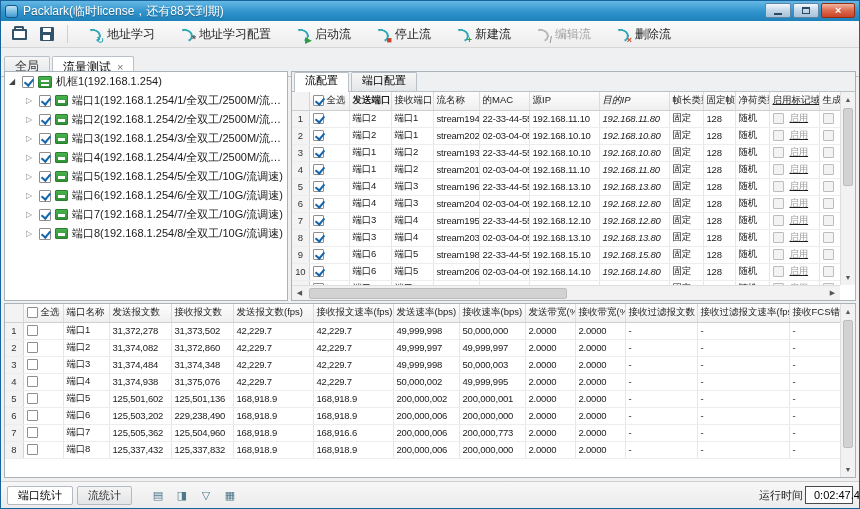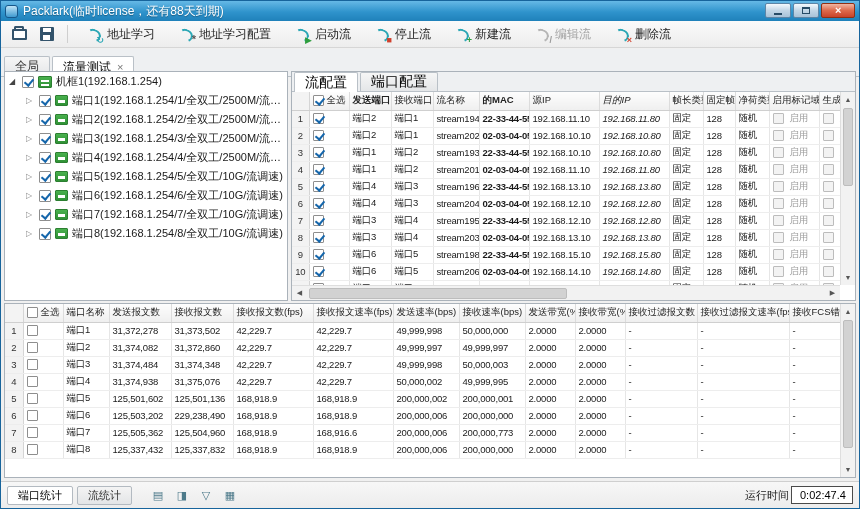--- a/index.html
+++ b/index.html
@@ -55,35 +55,35 @@
   .cb.on::after{content:"";position:absolute;left:3px;top:0;width:4px;height:7px;border:solid #1566ab;border-width:0 2px 2px 0;transform:rotate(40deg);}
   .cb.dis{border-color:#bcbcbc;background:#f3f3f3;}
   .chassis-ico{width:14px;height:12px;flex:none;border:1px solid #2c7f31;background:linear-gradient(#49b14e,#2f9135);position:relative;border-radius:1px;}
   .chassis-ico::after{content:"";position:absolute;left:2px;top:3px;right:2px;height:2px;background:#fff;box-shadow:0 4px 0 #fff;}
   .port-ico{width:13px;height:11px;flex:none;border:1px solid #2c7f31;background:linear-gradient(#49b14e,#2f9135);position:relative;border-radius:1px;}
   .port-ico::after{content:"";position:absolute;left:2px;top:4px;right:2px;height:3px;background:#fff;}
   .tree-label{overflow:hidden;text-overflow:ellipsis;color:#1a1a1a;}
 
   .right-panel{position:absolute;left:290px;right:3px;top:2px;bottom:0;background:#fff;border:1px solid #aab2ba;}
   .subtabs{position:absolute;left:0;right:0;top:0;height:20px;background:#eef0f2;border-bottom:1px solid #b9c0c7;display:flex;align-items:flex-end;padding-left:2px;}
-  .subtab{height:19px;display:inline-flex;align-items:center;padding:0 10px;font-size:14px;border:1px solid #b9c0c7;border-bottom:none;background:linear-gradient(#f6f6f6,#e4e6e8);margin-right:2px;border-radius:2px 2px 0 0;cursor:default;}
+  .subtab{height:19px;display:inline-flex;align-items:flex-start;padding:0 10px;font-size:11px;border:1px solid #b9c0c7;border-bottom:none;background:linear-gradient(#f6f6f6,#e4e6e8);margin-right:2px;border-radius:2px 2px 0 0;cursor:default;}
   .subtab.active{background:#fff;height:20px;margin-bottom:-1px;}
 
   
   .grid-wrap{position:absolute;left:0;right:15px;top:20px;bottom:15px;overflow:hidden;}
   table.grid{border-collapse:collapse;table-layout:fixed;}
   table.grid th{font-weight:normal;font-size:9.5px;text-align:left;background:linear-gradient(#fdfdfd,#efefef);border-right:1px solid #dcdcdc;border-bottom:1px solid #cfcfcf;padding:0 3px;height:18px;white-space:nowrap;overflow:hidden;color:#222;}
   table.grid td{font-size:9.5px;letter-spacing:-0.2px;border-right:1px solid #e6e6e6;border-bottom:1px solid #ededed;padding:0 3px;height:17px;white-space:nowrap;overflow:hidden;color:#1a1a1a;}
   table.grid td.rn,table.grid th.rn{background:#f3f3f3;border-right:1px solid #d5d5d5;text-align:center;color:#333;}
   table.grid td .dim{color:#9a9a9a;margin-left:3px;}
   table.grid td .cb,table.grid th .cb{width:11px;height:11px;margin-right:3px;}
   .sg{width:573px;}
   .sg .c0{width:17px;} .sg .c1{width:40px;} .sg .c2{width:42px;} .sg .c3{width:42px;} .sg .c4{width:46px;margin-left:24px;}
-  .sg .c5{width:50px;font-weight:bold;} .sg .c6{width:70px;} .sg .c7{width:70px;font-style:italic;} .sg .c8{width:34px;} .sg .c9{width:32px;}
-  .sg .c10{width:34px;} .sg .c11{width:50px;} .sg .c12{width:46px;}
+  .sg .c5{width:50px;} .sg .c6{width:70px;} .sg .c7{width:70px;font-style:italic;} .sg .c8{width:34px;} .sg .c9{width:32px;}
+  .sg .c10{width:34px;} .sg .c11{width:50px;text-decoration:underline;} .sg .c12{width:46px;}
   .pg{width:868px;}
   .pg td{font-size:10px;height:18px;}
   .pg .c0{width:18px;} .pg .c1{width:40px;} .pg .c2{width:46px;} .pg .c3{width:62px;} .pg .c4{width:62px;}
   .pg .c5{width:80px;} .pg .c6{width:80px;} .pg .c7{width:66px;} .pg .c8{width:66px;} .pg .c9{width:50px;}
   .pg .c10{width:50px;} .pg .c11{width:72px;} .pg .c12{width:92px;} .pg .c13{width:84px;}
 
   
   .vscroll{position:absolute;width:15px;background:#f2f2f2;border-left:1px solid #dedede;}
   .hscroll{position:absolute;height:15px;background:#f2f2f2;border-top:1px solid #dedede;left:0;right:15px;bottom:0;display:flex;align-items:center;}
   .sb-btn{width:15px;height:15px;display:flex;align-items:center;justify-content:center;font-size:7px;color:#555;flex:none;font-style:normal;}
@@ -105,21 +105,21 @@
   .statusbar{position:absolute;left:0;right:0;bottom:0;height:27px;background:linear-gradient(#f7f7f7,#ececec);border-top:1px solid #cfcfcf;display:flex;align-items:center;padding:0 6px;gap:4px;font-size:11px;}
   .sb-tab{height:19px;display:inline-flex;align-items:center;padding:0 10px;border:1px solid #b3bac1;background:linear-gradient(#f4f4f4,#e3e5e7);border-radius:2px;cursor:default;color:#333;}
   .sb-tab.active{background:#fff;color:#000;}
   .sb-icons{display:flex;gap:8px;margin-left:14px;}
   .sb-ic{width:16px;height:16px;display:flex;align-items:center;justify-content:center;font-size:11px;color:#4d7a8a;cursor:default;font-style:normal;}
   .sb-right{margin-left:auto;display:flex;align-items:center;gap:2px;}
   .rt-label{color:#222;}
   .combo{display:flex;align-items:center;width:112px;height:18px;background:#fff;border:1px solid #7a9ab5;cursor:default;}
   .combo .combo-text{flex:1;padding:0 4px;font-size:11px;overflow:hidden;white-space:nowrap;}
   .combo .combo-btn{width:15px;height:100%;background:linear-gradient(#f3f8fc,#d7e5f0);border-left:1px solid #a8c0d4;display:flex;align-items:center;justify-content:center;font-size:7px;color:#33506b;font-style:normal;}
-  .timebox{width:62px;height:18px;background:#fff;border:1px solid #4a4a4a;display:flex;align-items:center;padding:0 8px;font-size:11px;color:#000;}
+  .timebox{width:48px;height:18px;background:#fff;border:1px solid #4a4a4a;display:flex;align-items:center;padding:0 8px;font-size:11px;color:#000;}
 </style>
 </head>
 <body>
 
 <div class="window">
 
   <div class="titlebar">
     <span class="app-icon"></span>
     <span class="title">Packlark(临时license，还有88天到期)</span>
     <div class="winbtns">
@@ -473,21 +473,21 @@
   <div class="bottom-panel">
     <div class="bp-wrap">
       <table class="grid pg">
           <thead>
             <tr>
               <th class="c0 rn"></th>
               <th class="c1"><span class="cb"></span><span>全选</span></th>
               <th class="c2"><span>端口名称</span></th>
               <th class="c3"><span>发送报文数</span></th>
               <th class="c4"><span>接收报文数</span></th>
-              <th class="c5"><span>接收报文数(fps)</span></th>
+              <th class="c5"><span>发送报文数(fps)</span></th>
               <th class="c6"><span>接收报文速率(fps)</span></th>
               <th class="c7"><span>发送速率(bps)</span></th>
               <th class="c8"><span>接收速率(bps)</span></th>
               <th class="c9"><span>发送带宽(%)</span></th>
               <th class="c10"><span>接收带宽(%)</span></th>
               <th class="c11"><span>接收过滤报文数</span></th>
               <th class="c12"><span>接收过滤报文速率(fps)</span></th>
               <th class="c13"><span>接收FCS错误报文</span></th>
             </tr>
           </thead>

